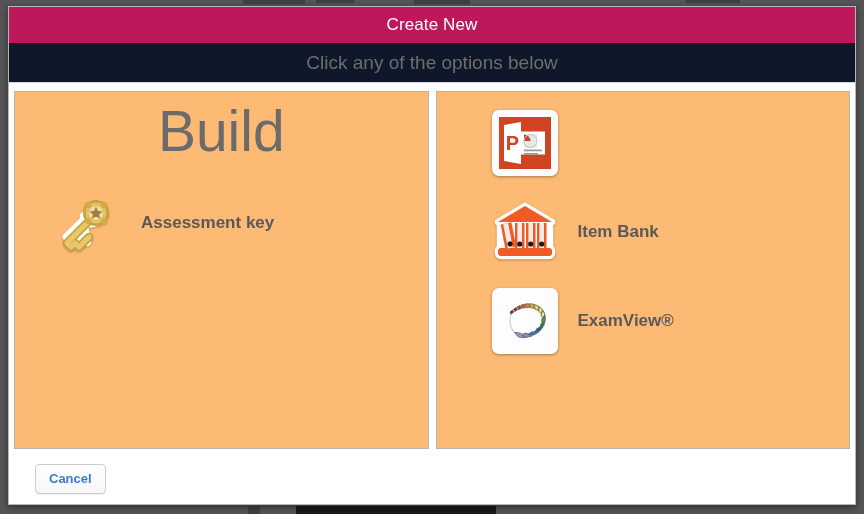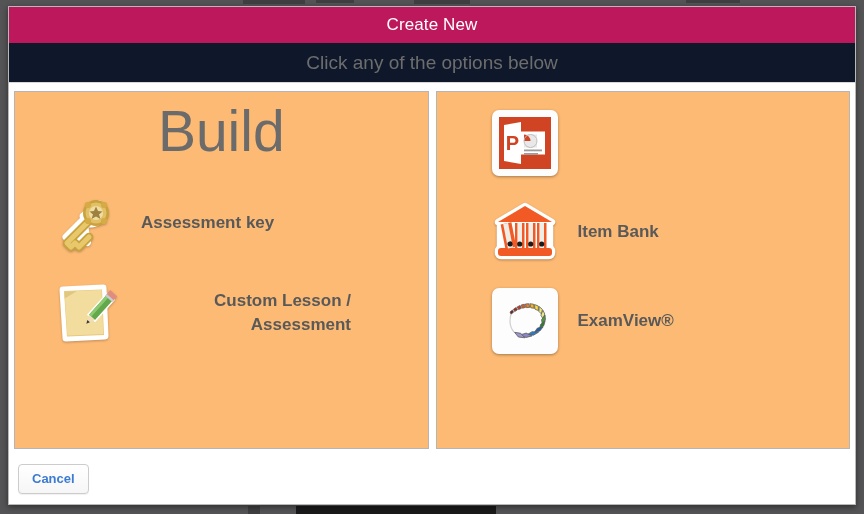--- a/index.html
+++ b/index.html
@@ -135,21 +135,21 @@
     border-radius: 7px;
     box-shadow: 0 1px 3px rgba(0,0,0,.35);
   }
   .tile svg { position:absolute; left:0; top:0; }
 
   
   .bank-wrap { position:absolute; left:0; top:2px; width:66px; height:62px;
               filter: drop-shadow(0 1px 1px rgba(0,0,0,.3)); }
 
   .footer {
-    padding: 9px 0 10px 9px;
+    padding: 9px 0 10px 26px;
     background: #fff;
   }
   .cancel-btn {
     display: inline-block;
     background: linear-gradient(#ffffff, #f6f6f6);
     border: 1px solid #cccccc;
     border-radius: 4px;
     color: #3b7bd1;
     font-size: 13px;
     font-weight: bold;
@@ -200,40 +200,20 @@
                   <circle cx="49" cy="29" r="3.1" fill="#d4ab44"></circle>
                   <circle cx="33" cy="29" r="3.1" fill="#d4ab44"></circle>
                   <circle cx="41" cy="21" r="7" fill="#f0dda0"></circle>
                   <path d="M41 14.5 L43 19 L47.5 19.5 L44 22.5 L45.5 27 L41 24.5 L36.5 27 L38 22.5 L34.5 19.5 L39 19 Z" fill="#9d8140"></path>
                 </g>
               </svg>
             </div>
             <div class="label">Assessment key</div>
           </div>
 
-          <div class="option">
-            <div class="icon-slot">
-              <svg class="note-wrap" viewBox="0 0 62 62" width="62" height="62">
-                <path d="M8 8 L48 6 L50 54 L11 56 Z" fill="#ffffff" stroke="#ffffff" stroke-width="7" stroke-linejoin="round"></path>
-                <path d="M9 9 L47 7.5 L49 53 L12 54.5 Z" fill="#e8c97a"></path>
-                <path d="M9.5 9.5 L46.5 8 L48.3 52 L12.4 53.6 Z" fill="#f2dd9f"></path>
-                <path d="M9.5 9.5 L22 9 L9.8 16.5 Z" fill="#e0c67e"></path>
-                <g transform="rotate(42 40 32)">
-                  <rect x="34.5" y="8" width="11" height="30" fill="#ffffff"></rect>
-                  <rect x="36" y="9.5" width="8" height="27" fill="#63a84b"></rect>
-                  <rect x="36" y="9.5" width="3" height="27" fill="#8cc96f"></rect>
-                  <rect x="35.3" y="4" width="9.5" height="6" fill="#e08d7f"></rect>
-                  <rect x="35.3" y="9.2" width="9.5" height="2.4" fill="#c9ccd1"></rect>
-                  <path d="M36 36.5 L44 36.5 L40 45 Z" fill="#f2dcb4"></path>
-                  <path d="M38.3 41.5 L41.7 41.5 L40 45 Z" fill="#3a3a3a"></path>
-                </g>
-              </svg>
-            </div>
-            <div class="label">Custom Lesson / Assessment</div>
-          </div>
 
         </div>
       </div>
 
       <div class="panel">
 
         <div class="options import">
 
           <div class="option">
             <div class="icon-slot">

